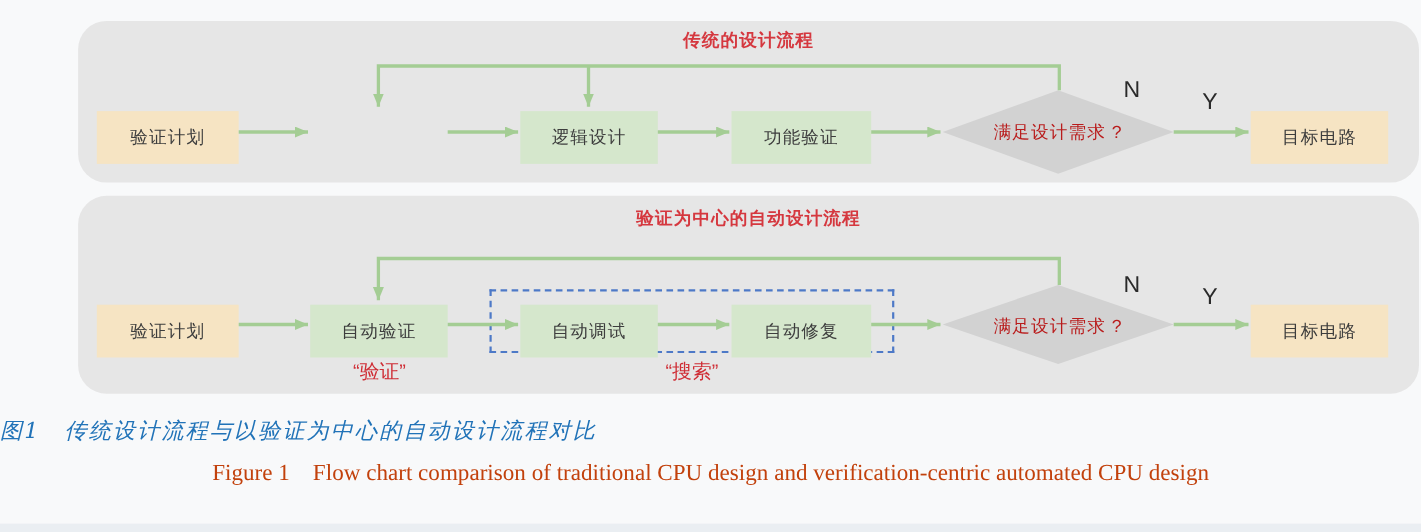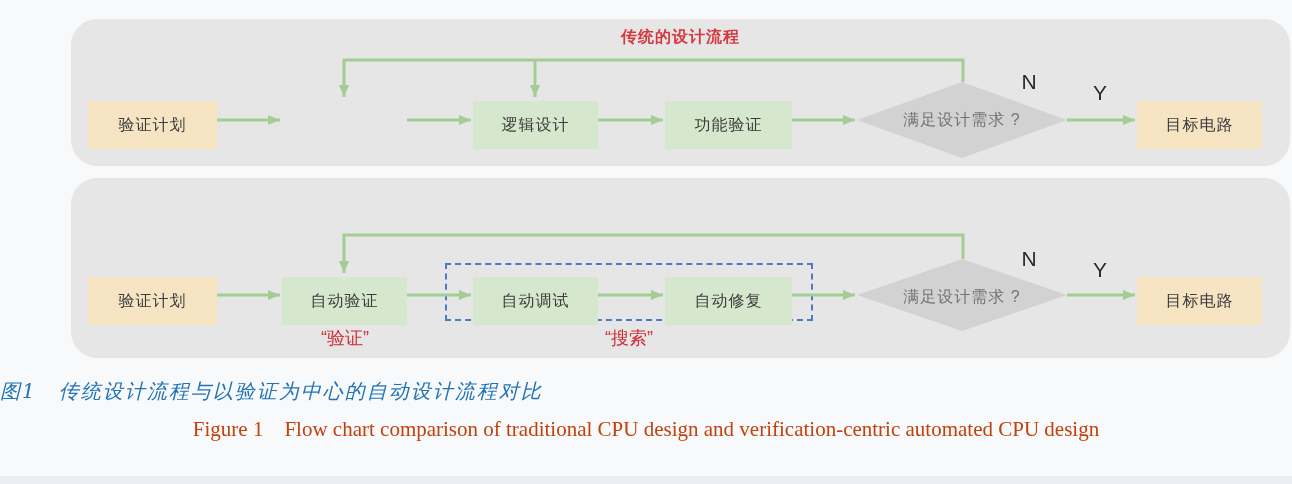--- a/index.html
+++ b/index.html
@@ -29,21 +29,21 @@
   .start,.end{background:#f6e4c3;}
   .process{background:#d5e7cc;}
   .pos0{left:17px;width:129px;}
   .pos1{left:211px;width:125px;}
   .pos2{left:402px;width:125px;}
   .pos3{left:594px;width:127px;}
   .pos4{left:1066px;width:125px;}
   .decision-label{
     position:absolute;left:786px;width:210px;height:76px;
     display:flex;align-items:center;justify-content:center;
-    font-size:16px;color:#737373;letter-spacing:1px;z-index:4;
+    font-size:16px;color:#b91c1c;letter-spacing:1px;z-index:4;
   }
   .panel1 .decision-label{top:63px;}
   .panel2 .decision-label{top:81px;}
   .branch-label{
     position:absolute;width:36px;text-align:center;
     font-size:21px;color:#2a2a2a;z-index:4;
   }
   .n-lbl{left:940px;}
   .y-lbl{left:1011px;}
   .panel1 .n-lbl{top:51px;}
@@ -99,20 +99,21 @@
   <div class="node start pos0">验证计划</div>
   <div class="node process pos2">逻辑设计</div>
   <div class="node process pos3">功能验证</div>
   <div class="decision-label">满足设计需求 ?</div>
   <div class="branch-label n-lbl">N</div>
   <div class="branch-label y-lbl">Y</div>
   <div class="node end pos4">目标电路</div>
 </div>
 
 <div class="panel panel2">
+  <div class="flow-title">验证为中心的自动设计流程</div>
 
   <div class="dashed-box"></div>
 
   <svg class="flow-lines" width="1219" height="180" viewBox="0 0 1219 180">
     <defs>
       <marker id="ah2" markerUnits="userSpaceOnUse" markerWidth="14" markerHeight="12" refX="12" refY="5" orient="auto">
         <path d="M0,0 L12,5 L0,10 Z" fill="#a4cd94"></path>
       </marker>
     </defs>
     <polygon points="786,117 891,81 996,117 891,153" fill="#d2d2d2"></polygon>

